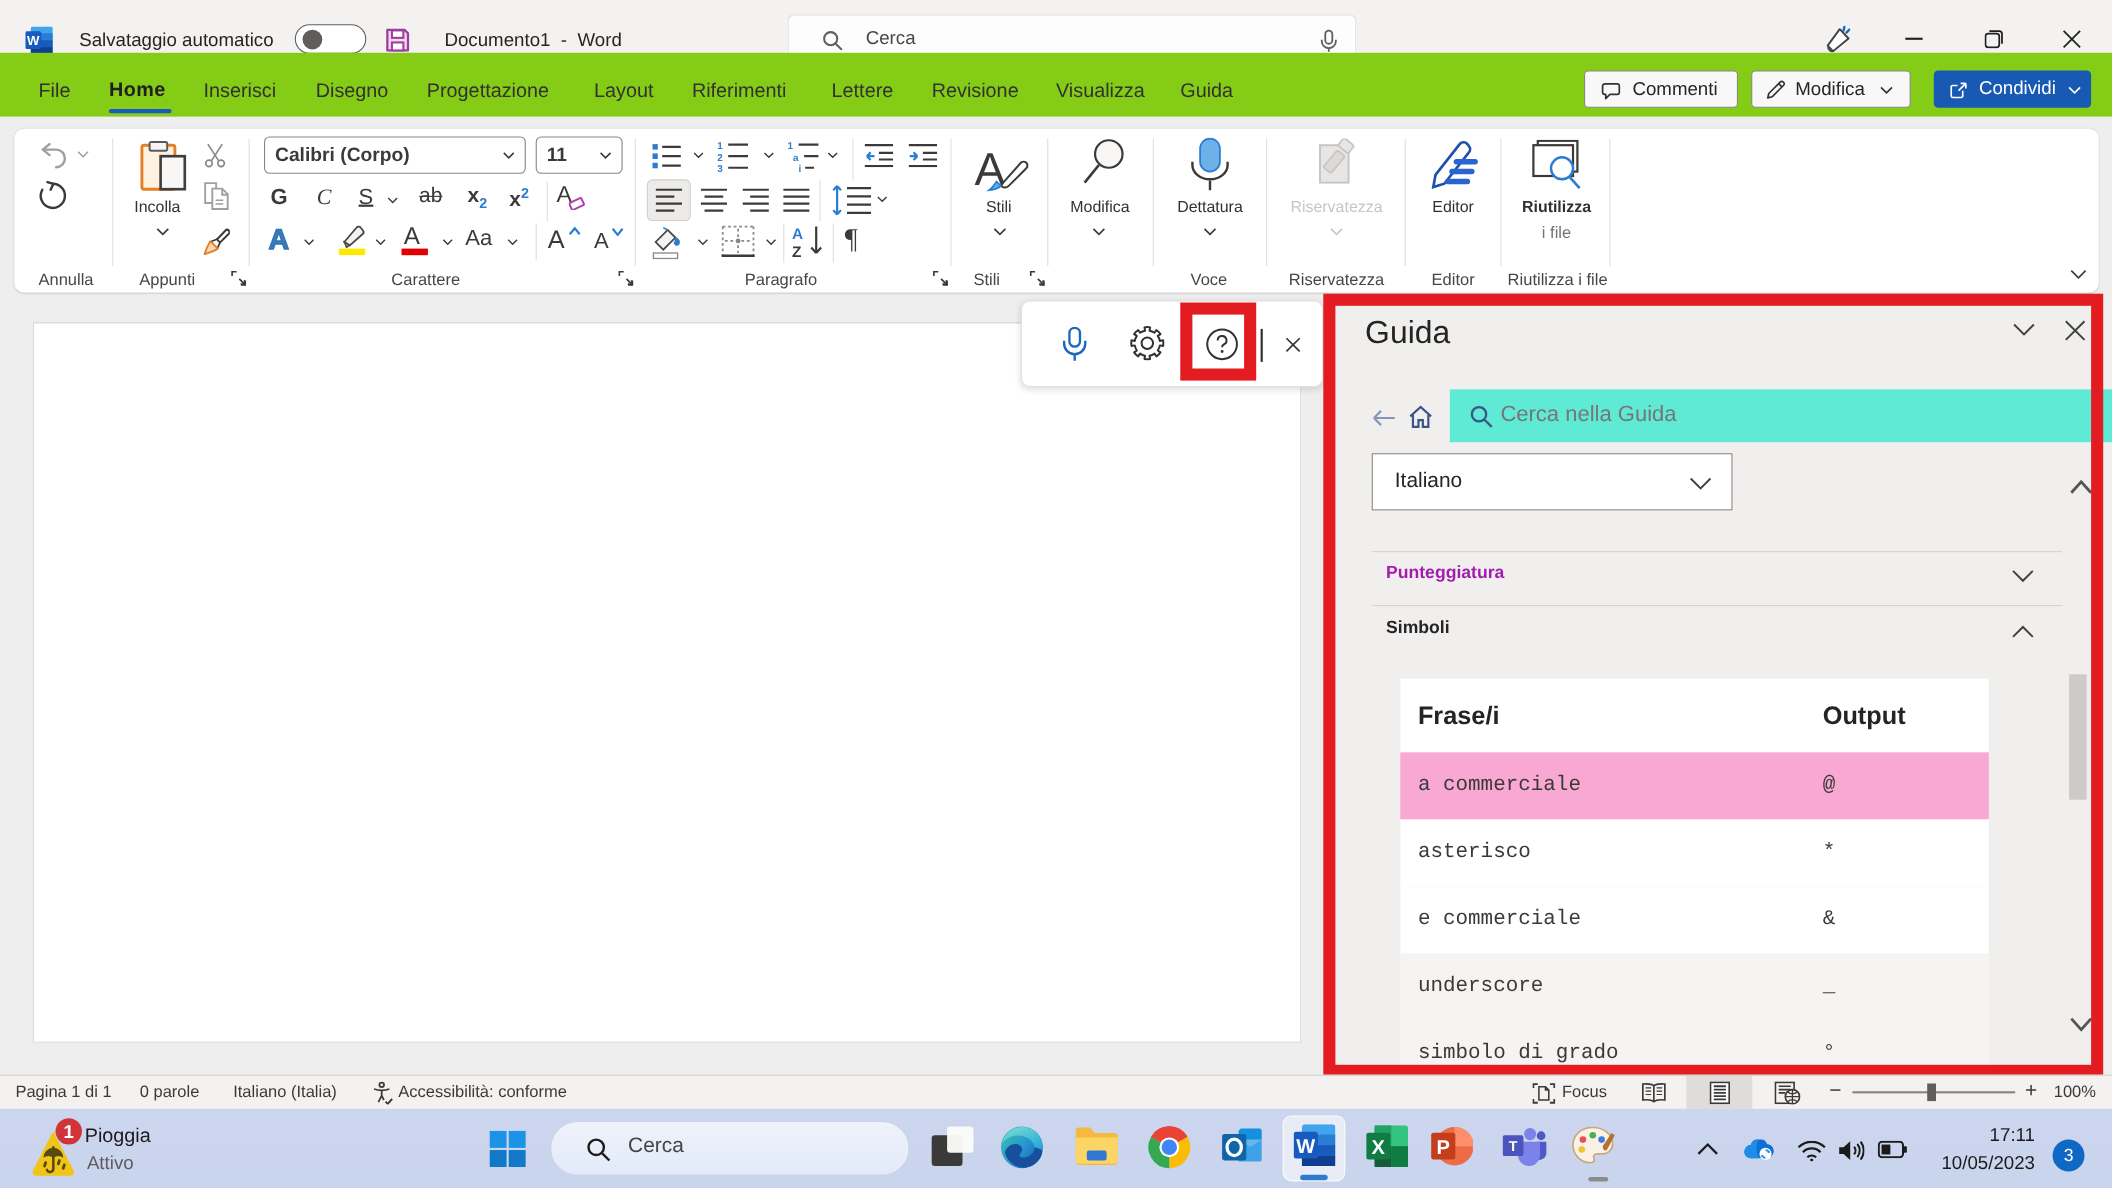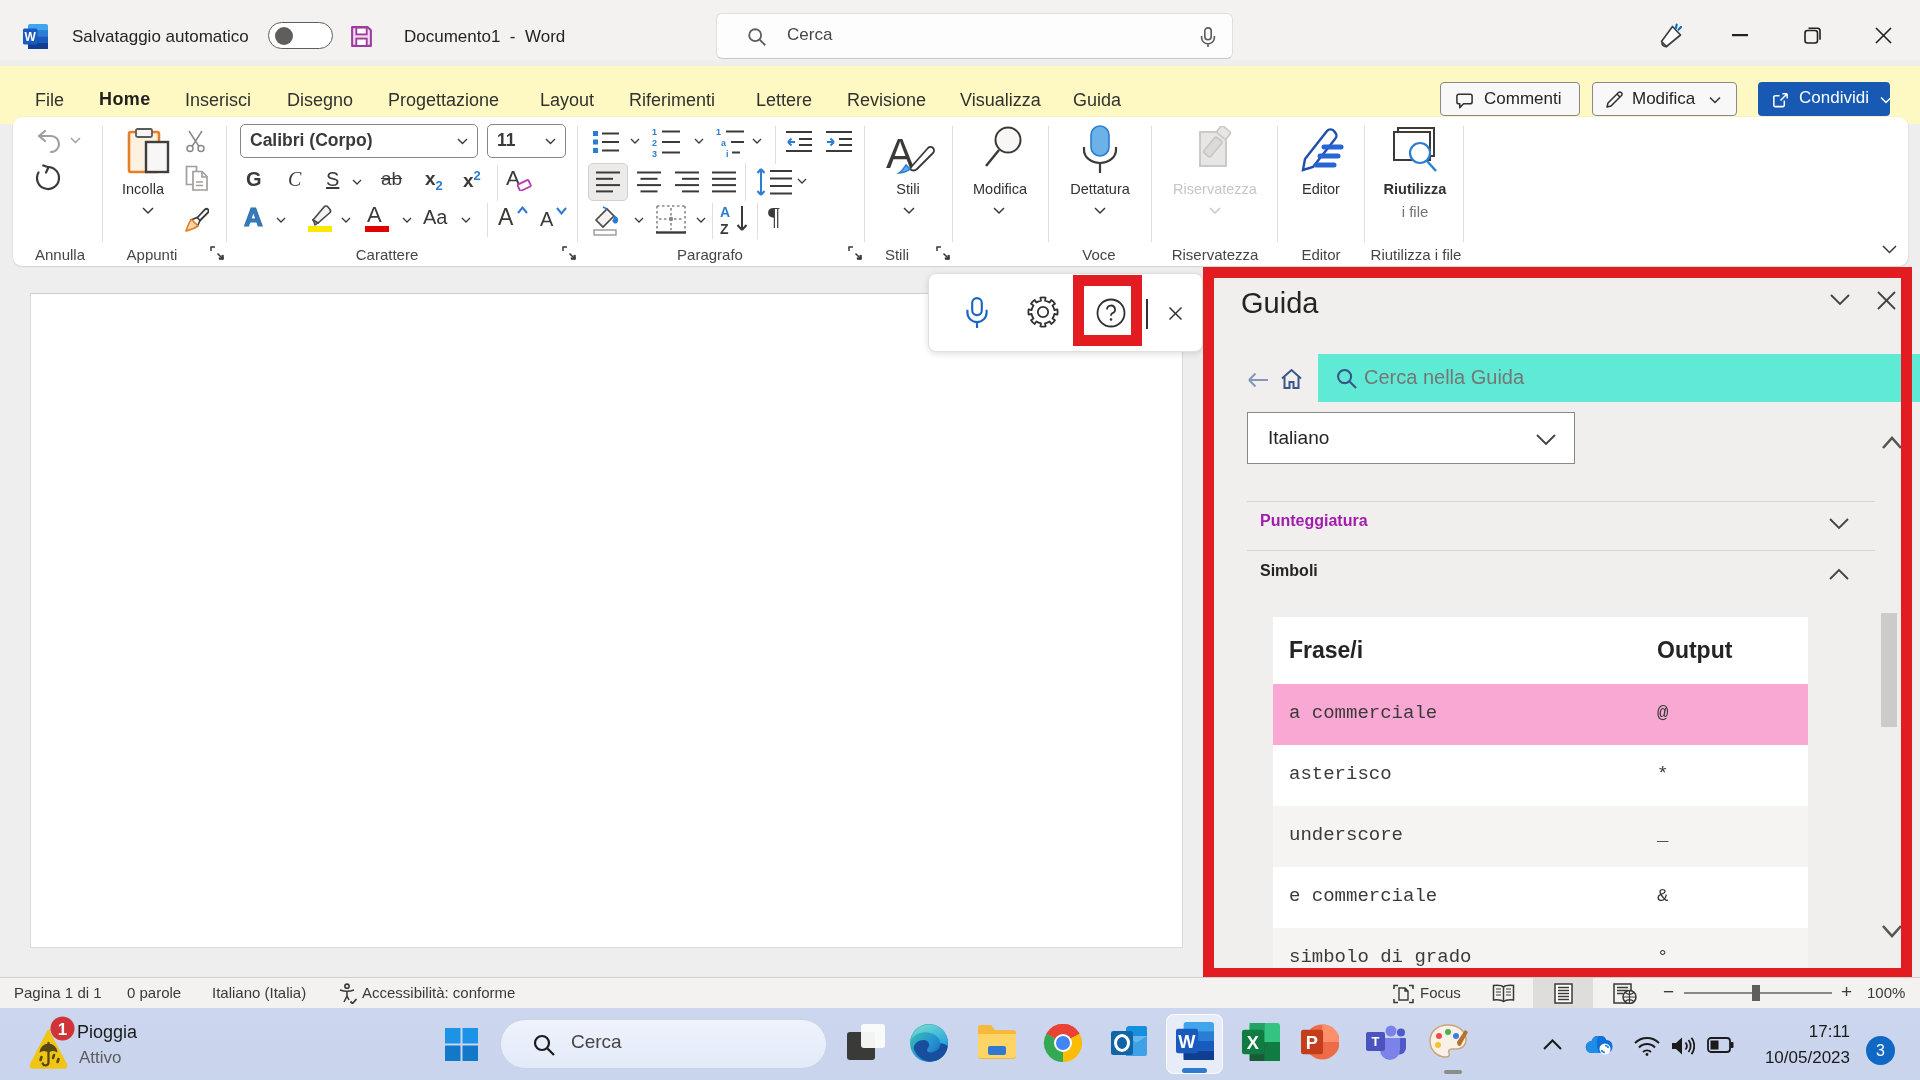--- a/index.html
+++ b/index.html
@@ -3,21 +3,21 @@
 <meta charset="utf-8">
 <style>
   * { margin:0; padding:0; box-sizing:border-box; }
   html,body { width:1920px; height:1080px; overflow:hidden; }
   body { font-family:"Liberation Sans", sans-serif; position:relative; background:#efeeee; }
   .abs { position:absolute; }
   svg { display:block; }
 
   
   #titlebar { left:0; top:0; width:1920px; height:60px; background:#f3f2f1; }
-  #tabrow   { left:0; top:66px; width:1920px; height:58px; background:#fef9c3; }
+  #tabrow   { left:0; top:48px; width:1920px; height:58px; background:#84cc16; }
   #ribbon   { left:0; top:118px; width:1920px; height:150px; background:transparent; }
   #ribboncard { position:absolute; left:13px; top:-1px; width:1895px; height:149px; background:#ffffff;
               border-radius:9px; box-shadow:0 1px 2px rgba(0,0,0,0.10), 0 0 0 1px rgba(0,0,0,0.02); }
   #docarea  { left:0; top:268px; width:1920px; height:709px; background:#efeeee; }
   #page     { left:30px; top:25px; width:1153px; height:655px; background:#ffffff;
               border:1px solid #dcdbda; border-top-color:#d0cfce; }
   #statusbar{ left:0; top:977px; width:1920px; height:31px; background:#f3f2f1;
               border-top:1px solid #d1cfcd; font-size:15px; color:#3b3a39; }
   #taskbar  { left:0; top:1008px; width:1920px; height:72px;
               background:linear-gradient(180deg,#ccd6ee 0%,#c9d4ed 100%); }
@@ -124,21 +124,21 @@
   <div class="abs" style="left:1592px;top:16px;width:145px;height:34px;border:1px solid #8a8886;border-radius:4px;background:#f9f8f8;">
     <svg class="abs" style="left:11px;top:7px" width="20" height="20" viewBox="0 0 20 20" fill="none" stroke="#323130" stroke-width="1.5">
       <path d="M3 17 l1-4 L14.5 2.5 a1.8 1.8 0 0 1 2.6 0 l0.4 0.4 a1.8 1.8 0 0 1 0 2.6 L7 16 Z" stroke-linejoin="round"></path>
       <path d="M13 4 l3 3"></path>
     </svg>
     <div class="abs" style="left:39px;top:6px;font-size:17px;color:#252423;">Modifica</div>
     <svg class="abs" style="left:116px;top:13px" width="12" height="8" viewBox="0 0 12 8" fill="none" stroke="#323130" stroke-width="1.5">
         <path d="M1 1.5 l5 5 5-5"></path>
       </svg>
   </div>
-  <div class="abs" style="left:1758px;top:16px;width:132px;height:34px;border-radius:4px;background:#1759b3;">
+  <div class="abs" style="left:1758px;top:16px;width:143px;height:34px;border-radius:4px;background:#1759b3;">
     <svg class="abs" style="left:13px;top:8px" width="19" height="19" viewBox="0 0 20 20" fill="none" stroke="#ffffff" stroke-width="1.6">
       <path d="M10 11 L17 4 M17 4 h-5 M17 4 v5"></path>
       <path d="M14 11 v5 a1.5 1.5 0 0 1 -1.5 1.5 h-8 a1.5 1.5 0 0 1 -1.5-1.5 v-8 A1.5 1.5 0 0 1 4.5 6 H9"></path>
     </svg>
     <div class="abs" style="left:41px;top:6px;font-size:17px;color:#ffffff;">Condividi</div>
     <svg class="abs" style="left:122px;top:14px" width="12" height="8" viewBox="0 0 12 8" fill="none" stroke="#ffffff" stroke-width="1.5">
         <path d="M1 1.5 l5 5 5-5"></path>
       </svg>
   </div>
 </div>
@@ -553,27 +553,27 @@
       <span style="position:absolute;left:384px;top:20px;font-size:23px;font-weight:bold;color:#242424;">Output</span>
     </div>
     <div class="trow" style="background:#f9a8d4;">
         <span class="tc1">a commerciale</span>
         <span class="tc2">@</span>
       </div>
     <div class="trow" style="background:#fff;">
         <span class="tc1">asterisco</span>
         <span class="tc2">*</span>
       </div>
+    <div class="trow" style="background:#fff;">
+        <span class="tc1">e commerciale</span>
+        <span class="tc2">&amp;</span>
+      </div>
     <div class="trow" style="background:#f5f4f3;">
         <span class="tc1">underscore</span>
         <span class="tc2">_</span>
-      </div>
-    <div class="trow" style="background:#fff;">
-        <span class="tc1">e commerciale</span>
-        <span class="tc2">&amp;</span>
       </div>
     <div class="trow" style="background:#f5f4f3;">
         <span class="tc1">simbolo di grado</span>
         <span class="tc2">°</span>
       </div>
   </div>
 
   <div class="abs" style="left:673px;top:345px;width:16px;height:114px;background:#cccbca;"></div>
   <svg class="abs" style="left:674px;top:657px" width="20" height="13" viewBox="0 0 20 13" fill="none" stroke="#555" stroke-width="2.6">
       <path d="M1 1 L10 11 l9 -10"></path>

